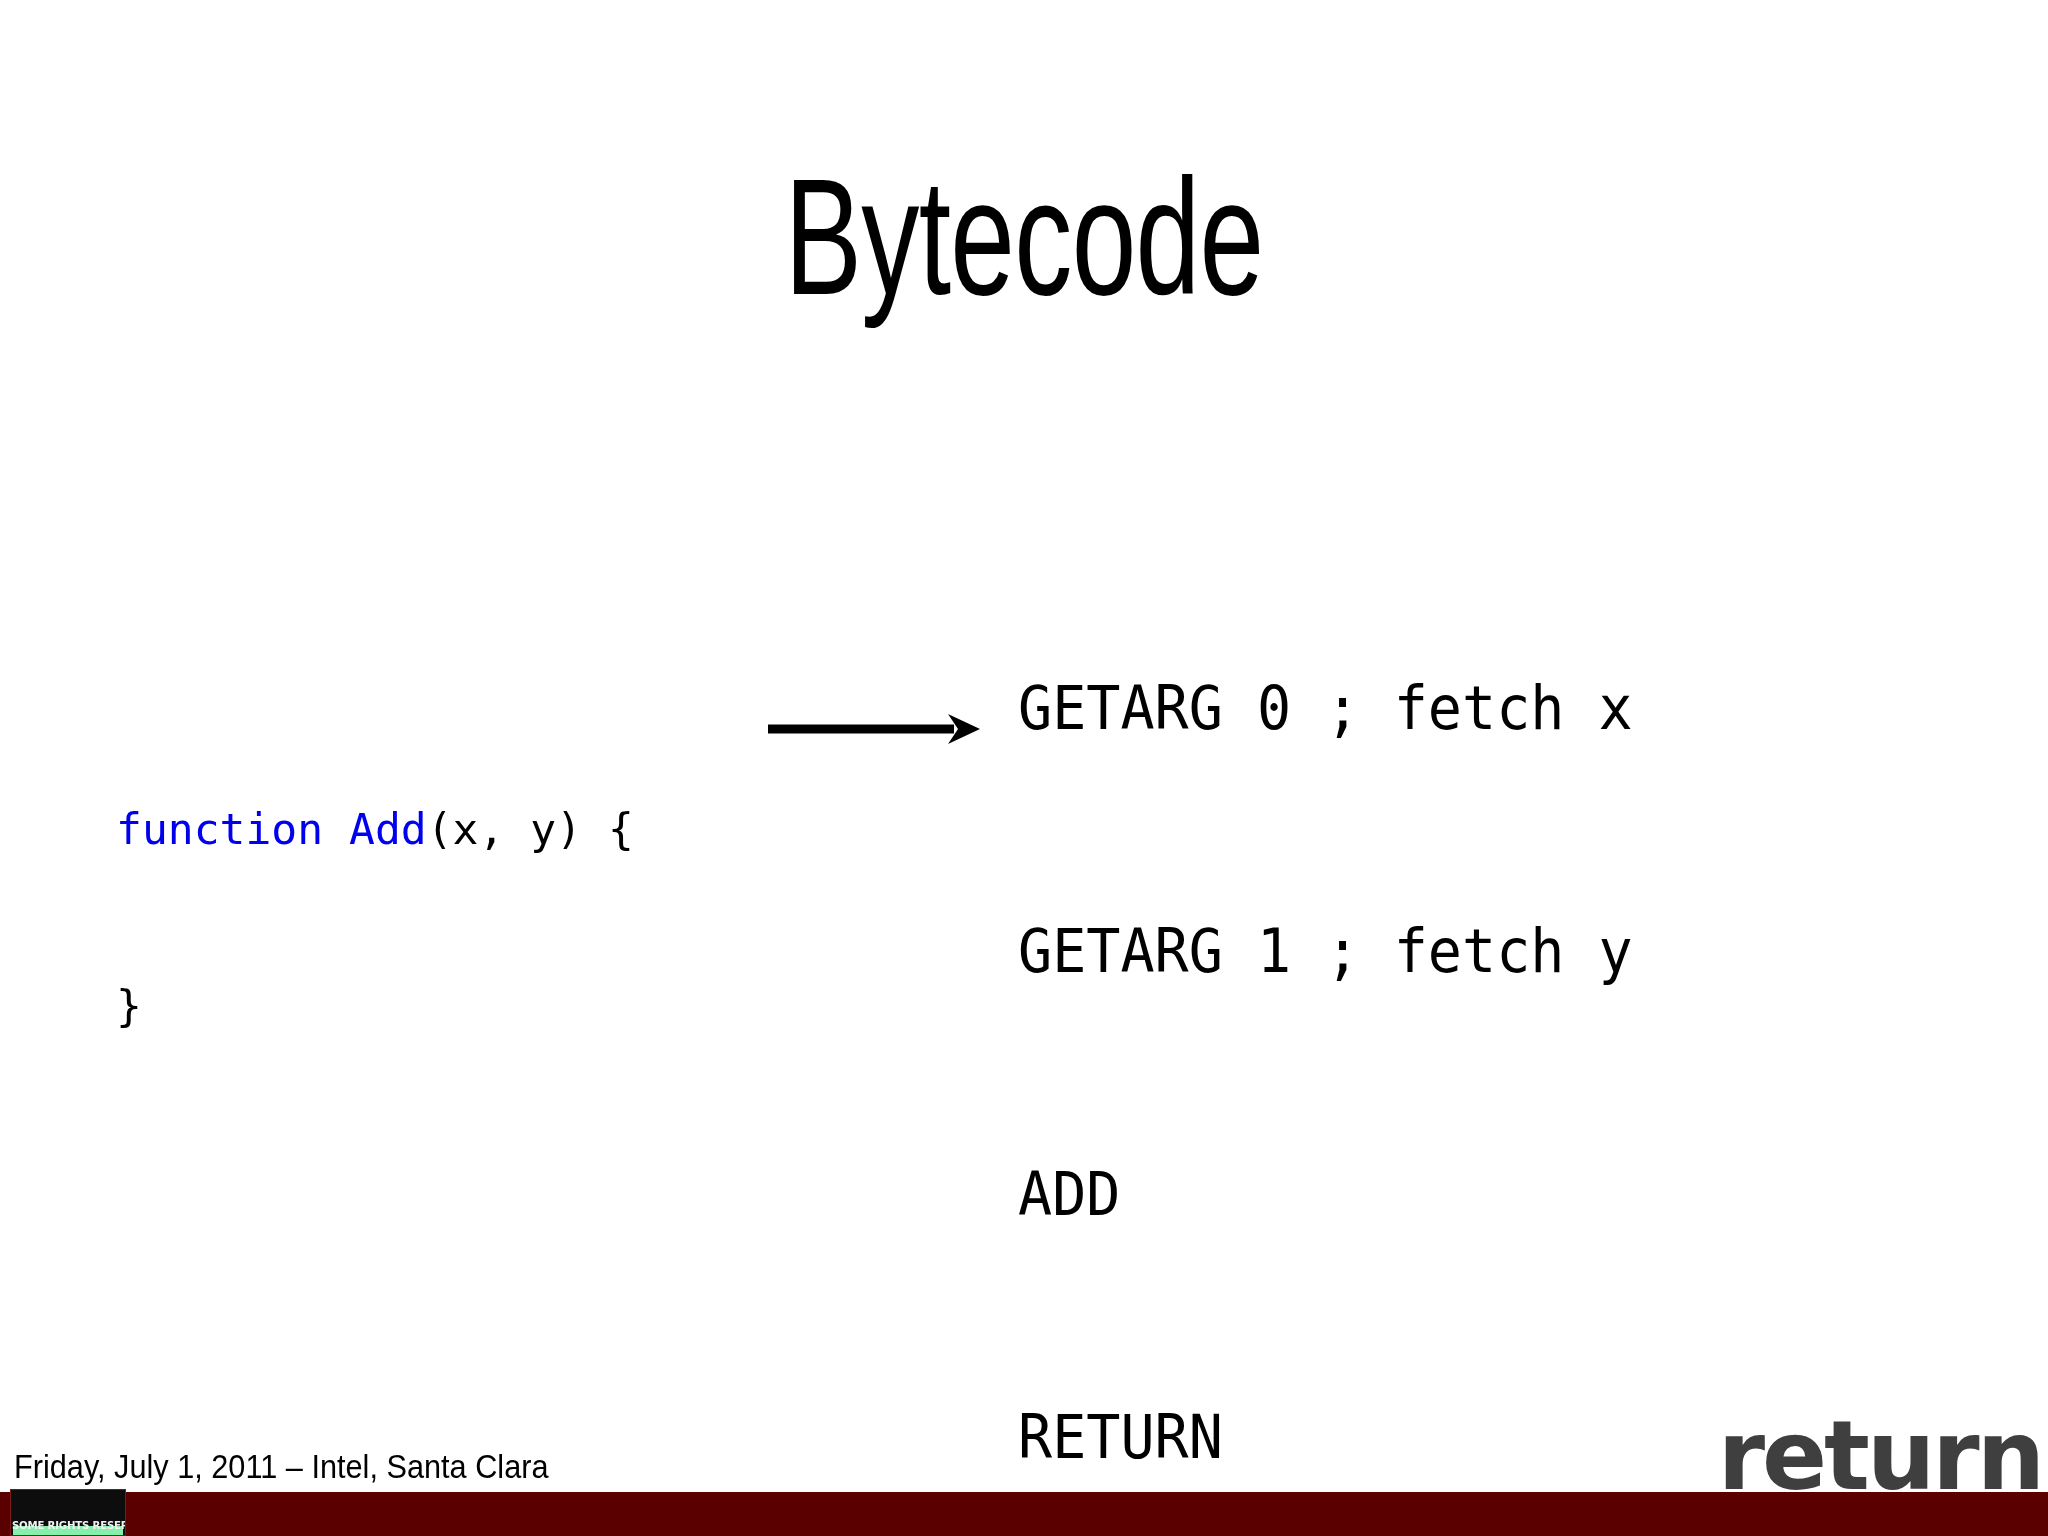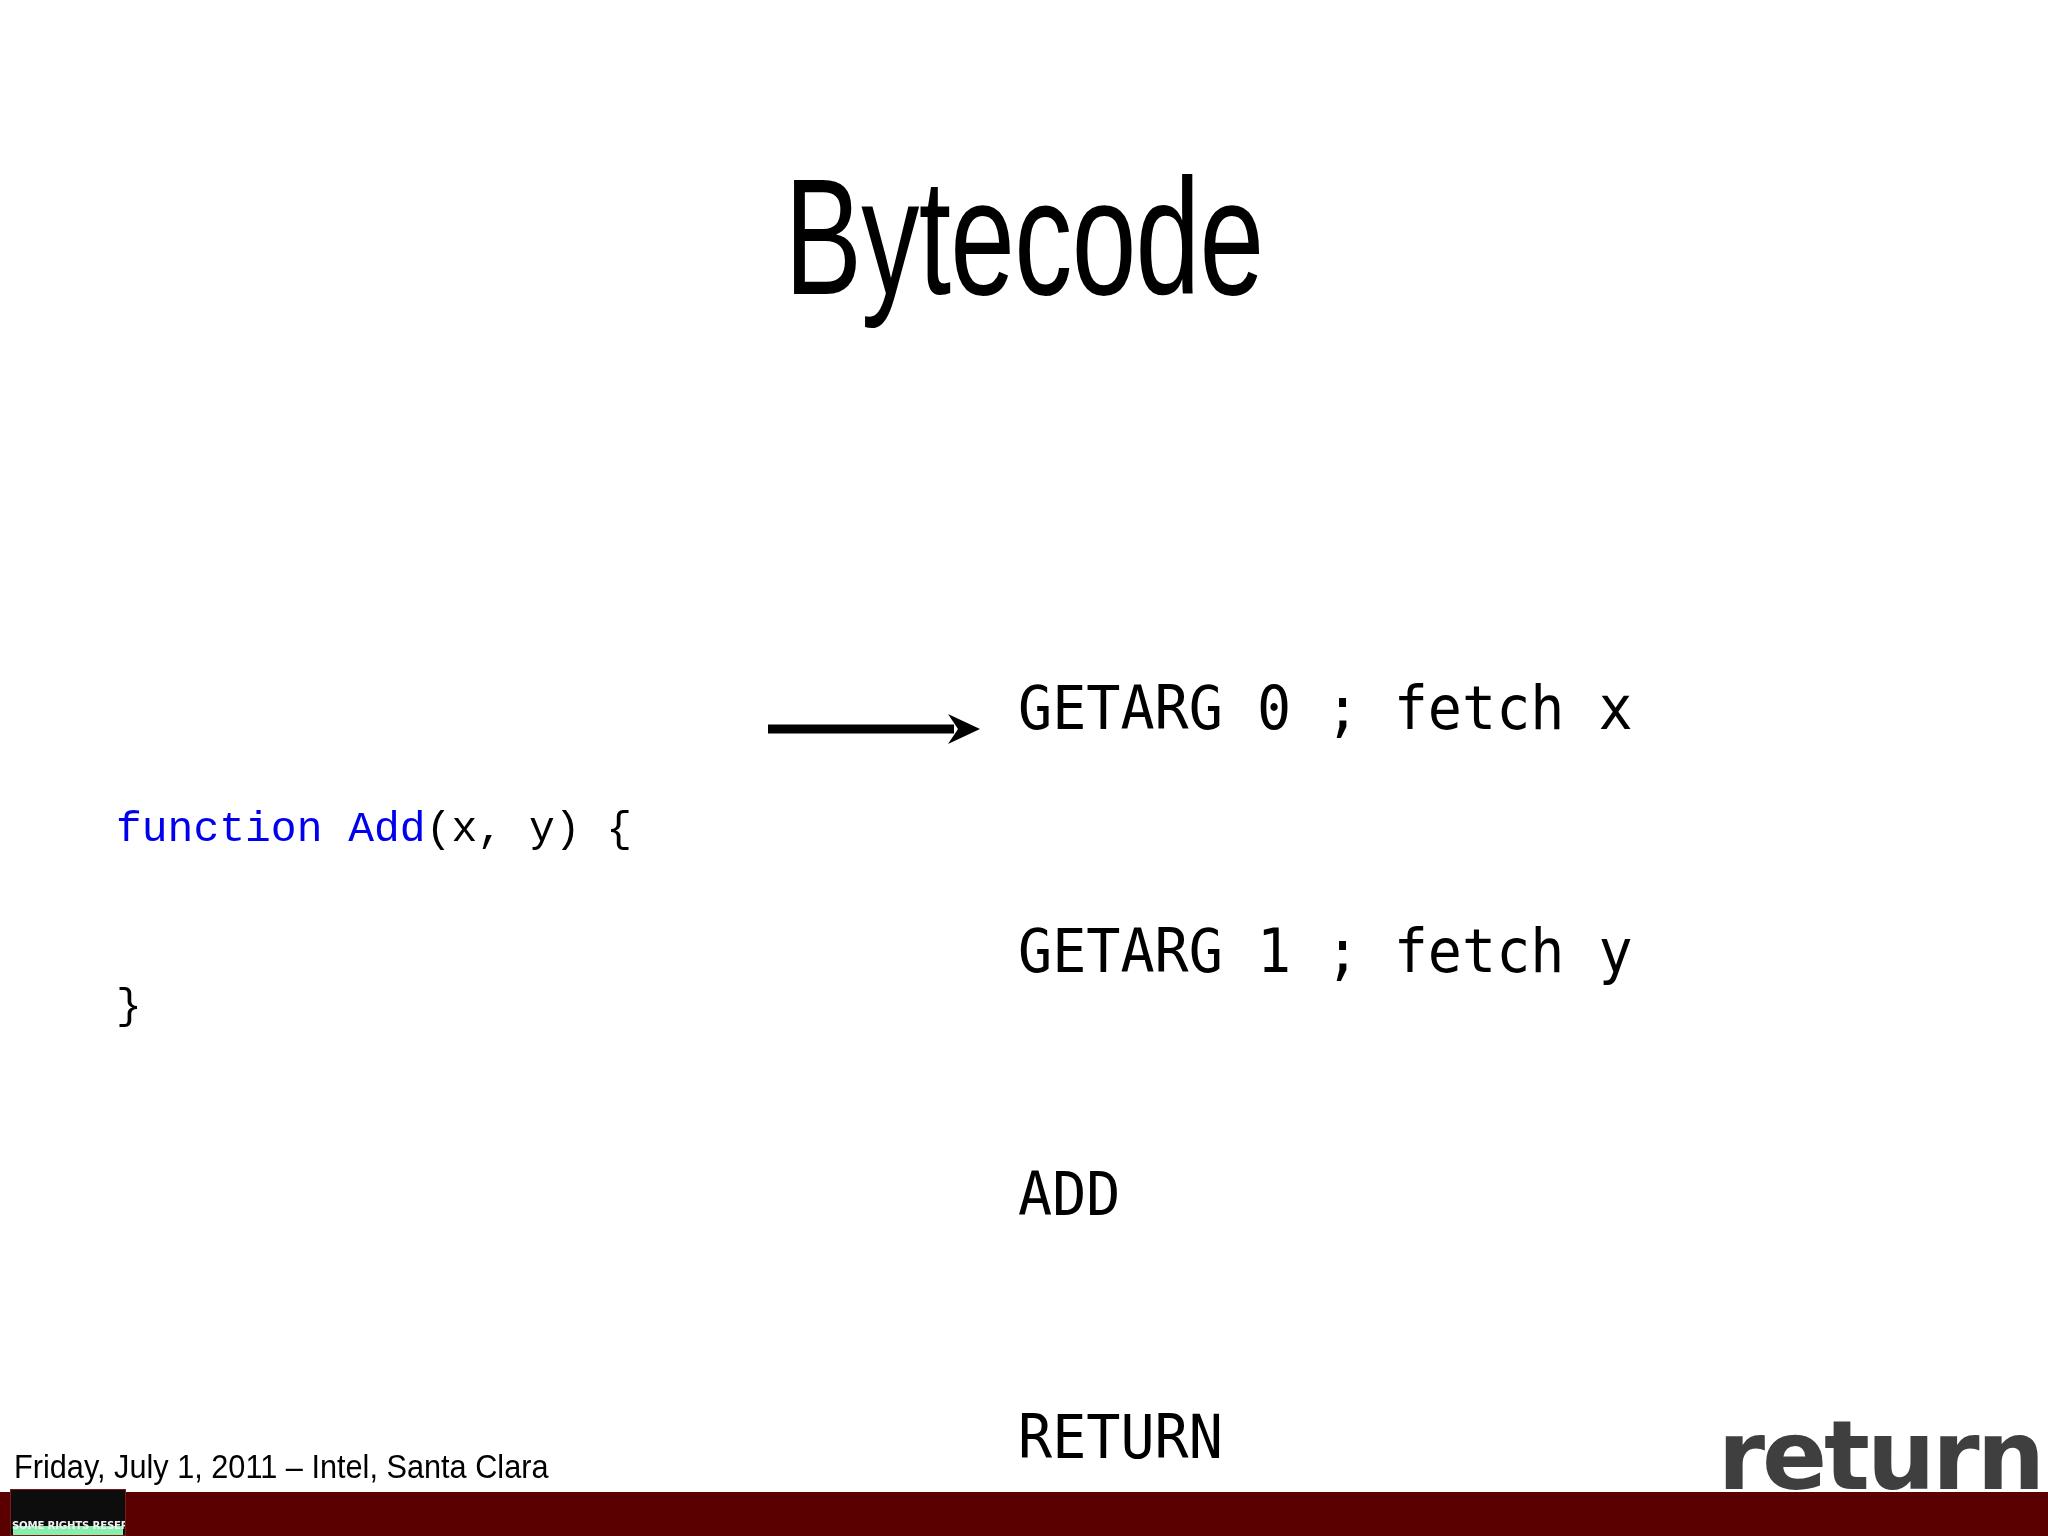--- a/index.html
+++ b/index.html
@@ -43,21 +43,21 @@
     font-family: "DejaVu Sans Mono", "Liberation Mono", monospace;
     font-size: 43px;
     line-height: 59px;
     color: #000000;
     white-space: pre;
   }
   #source-code .kw { color: #0000ee; }
   #source-code .fn { color: #0000ee; }
   #source-code .op { color: #0000ee; }
   #source-code .plain { color: #000000; }
-  .code-line { display: block; height: 59px; font-family: Liberation Mono, monospace; }
+  .code-line { display: block; height: 59px; }
 
   
   #transform-arrow {
     position: absolute;
     left: 768px;
     top: 706px;
     width: 212px;
     height: 46px;
   }
 

